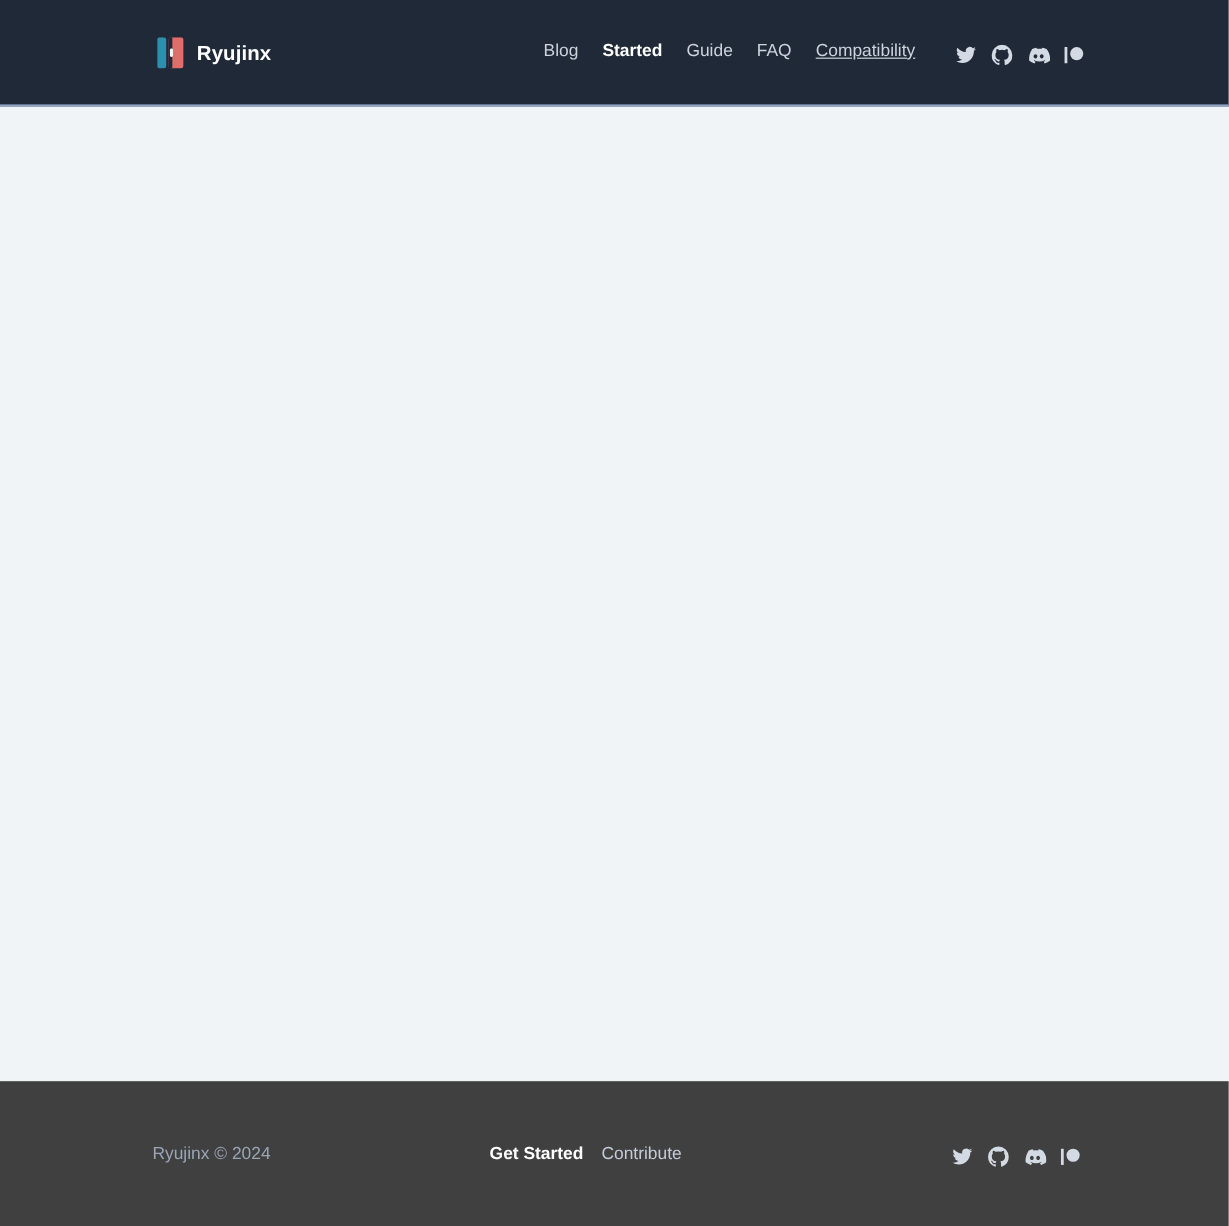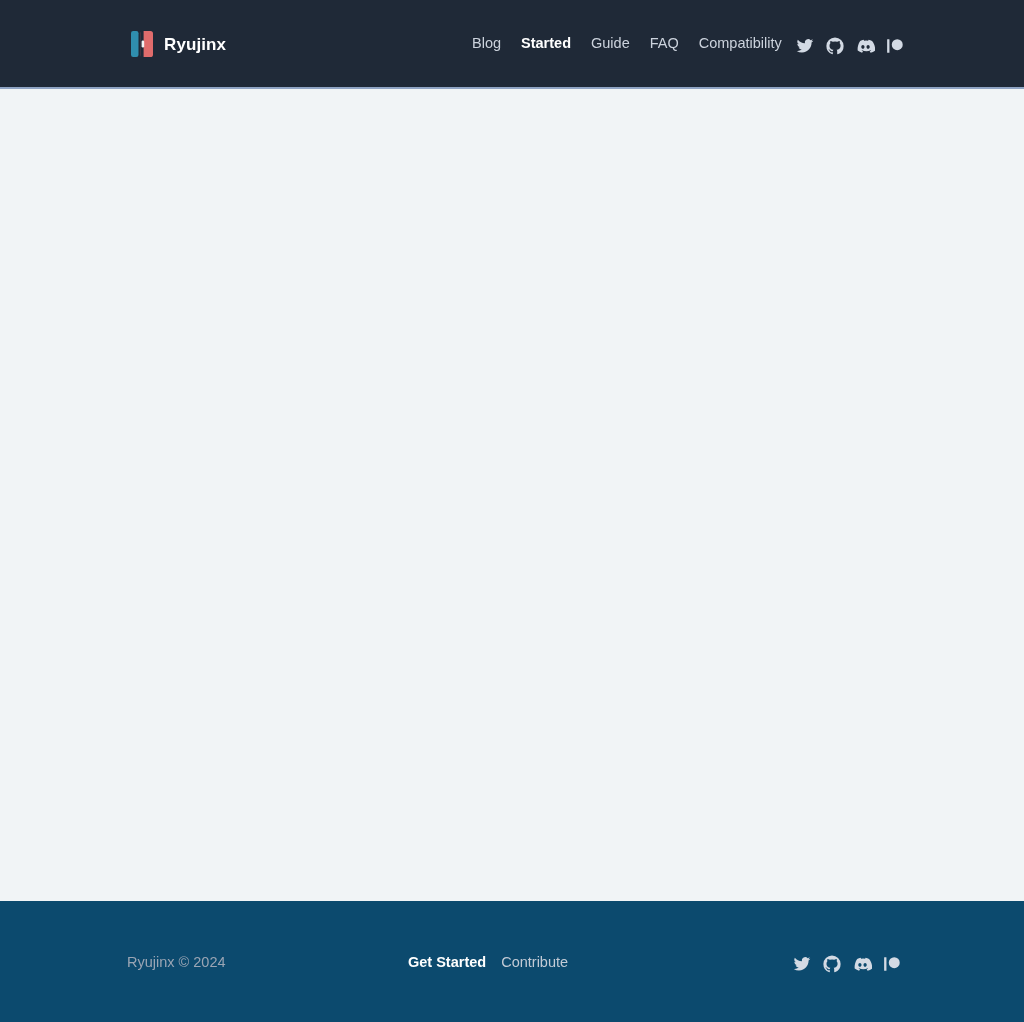--- a/index.html
+++ b/index.html
@@ -69,33 +69,32 @@
     line-height: 1;
   }
 
   .main-nav {
     position: absolute;
     left: 453px;
     top: 36px;
     display: flex;
     align-items: center;
     gap: 0;
-    margin-left: 19px;
   }
 
   .nav-link {
     color: #ccd3dd;
     font-size: 14.5px;
     text-decoration: none;
     line-height: 1;
     white-space: nowrap;
     margin-right: 20px;
   }
 
-  .nav-link:last-child { margin-right: 0; }
+  .nav-link:last-child { margin-right: 0; text-decoration: underline; }
 
   .nav-link.active {
     color: #ffffff;
     font-weight: bold;
   }
 
   .header-socials {
     position: absolute;
     left: 795px;
     top: 36px;
@@ -128,21 +127,21 @@
     inset: 0;
     font-size: 0;
     line-height: 0;
     color: transparent;
   }
 
   
   .site-footer {
     height: 121px;
     flex: 0 0 121px;
-    background: #0c4a6e;
+    background: #404040;
     position: relative;
   }
 
   .footer-copyright {
     position: absolute;
     left: 127px;
     top: 955px;
     color: #9aa5b4;
     font-size: 14.5px;
     line-height: 1;

